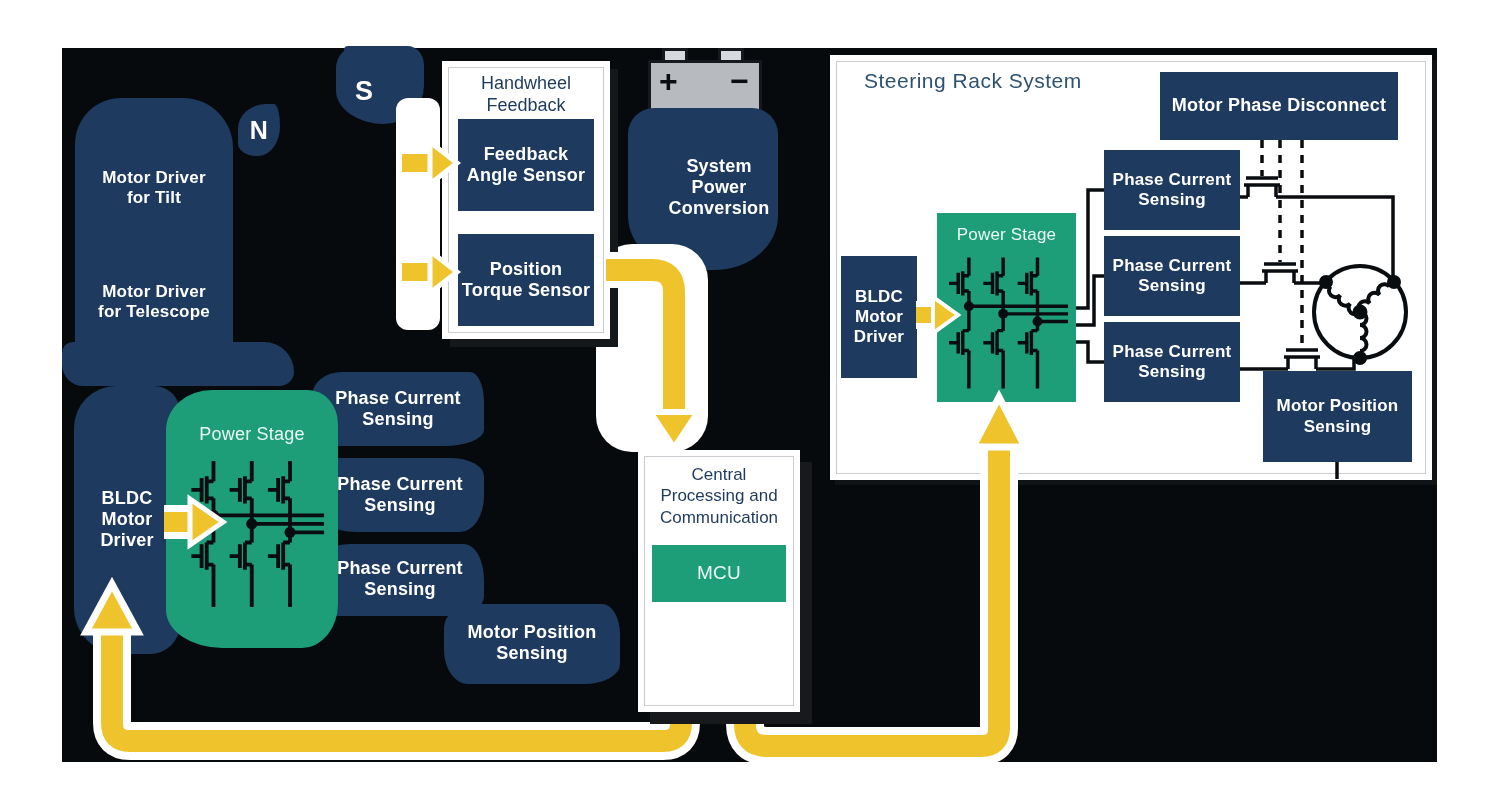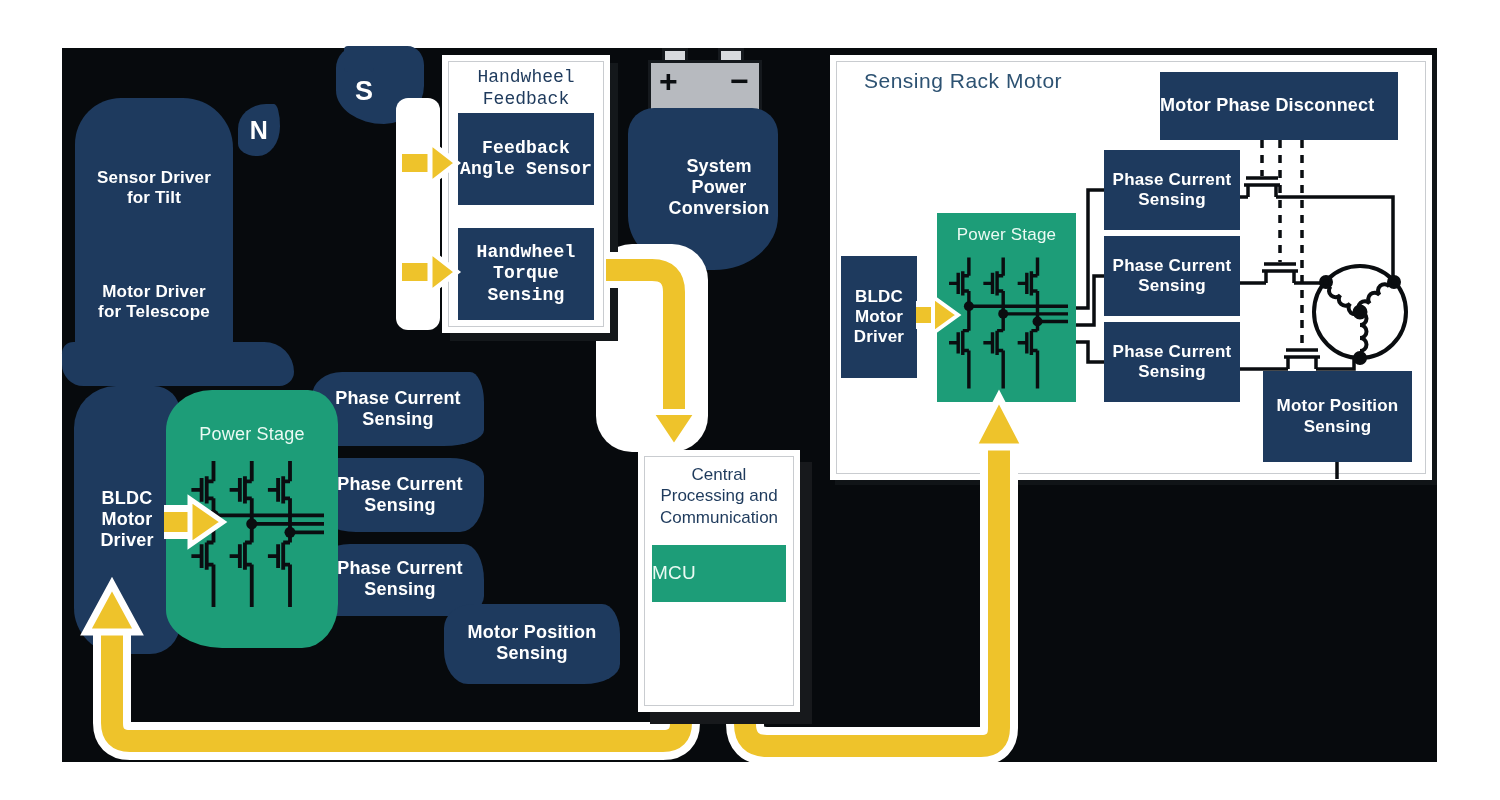--- a/index.html
+++ b/index.html
@@ -7,21 +7,21 @@
          font-family:"Liberation Sans",sans-serif;}
   .abs{position:absolute;}
   .bg{left:62px;top:48px;width:1375px;height:714px;background:#070a0d;}
   .navy{background:#1e3a5e;}
   .green{background:#1d9d78;}
   .whitebox{background:#ffffff;}
   .frame{position:absolute;inset:6px;border:1px solid #c9ccd0;pointer-events:none;}
   .lbl{position:absolute;color:#ffffff;font-weight:bold;text-align:center;line-height:1.18;letter-spacing:.2px;}
   .t17{font-size:17px;} .t18{font-size:18px;} .t19{font-size:19px;}
   .navytxt{color:#1e3a5c;font-weight:normal;}
-  .flexc{display:flex;align-items:center;justify-content:flex-start;text-align:center;}
+  .flexc{display:flex;align-items:center;justify-content:center;text-align:center;}
   svg{position:absolute;overflow:visible;}
   .nostroke{pointer-events:none;}
 </style>
 </head>
 <body>
 
 <div class="stage">
 
   <div class="abs bg"></div>
 
@@ -37,21 +37,21 @@
 
         <path d="M30,68 H160 M75,78 H160 M120,88 H160"></path>
         <circle cx="30" cy="68" r="6.5" fill="#0a0d10" stroke="none"></circle>
         <circle cx="75" cy="78" r="6.5" fill="#0a0d10" stroke="none"></circle>
         <circle cx="120" cy="88" r="6.5" fill="#0a0d10" stroke="none"></circle>
       </g>
     </defs>
   </svg>
 
   <div class="abs navy" style="left:75px;top:98px;width:158px;height:272px;border-radius:46px 50px 12px 12px;"></div>
-  <div class="lbl t17" style="left:94px;top:168px;width:120px;">Sensor Driver for Tilt</div>
+  <div class="lbl t17" style="left:94px;top:168px;width:120px;">Motor Driver for Tilt</div>
   <div class="lbl t17" style="left:94px;top:282px;width:120px;">Motor Driver for Telescope</div>
 
   <div class="abs navy" style="left:238px;top:104px;width:42px;height:52px;border-radius:70% 15% 55% 45% / 50% 45% 60% 25%;"></div>
   <div class="lbl" style="left:238px;top:116px;width:42px;font-size:25px;">N</div>
   <div class="abs navy" style="left:336px;top:46px;width:88px;height:78px;border-radius:26% 20% 48% 58% / 30% 26% 52% 46%;"></div>
   <div class="abs navy" style="left:344px;top:46px;width:30px;height:26px;border-radius:4px;"></div>
   <div class="lbl" style="left:342px;top:76px;width:44px;font-size:27px;">S</div>
 
   <div class="abs" style="left:396px;top:98px;width:44px;height:232px;background:#fff;border-radius:12px;"></div>
 
@@ -81,21 +81,21 @@
     <span class="abs" style="left:8px;top:2px;font-size:32px;font-weight:bold;color:#0b0e11;line-height:1;">+</span>
     <span class="abs" style="right:10px;top:2px;font-size:32px;font-weight:bold;color:#0b0e11;line-height:1;">−</span>
   </div>
   <div class="abs navy" style="left:628px;top:108px;width:150px;height:162px;border-radius:26px 26px 64px 64px / 26px 26px 54px 54px;"></div>
   <div class="lbl t18" style="left:648px;top:156px;width:110px;margin-left:16px;">System Power Conversion</div>
 
   <div class="abs" style="left:596px;top:244px;width:112px;height:208px;background:#fff;border-radius:36px;"></div>
 
   <div class="abs whitebox" style="left:830px;top:55px;width:602px;height:425px;box-shadow:5px 5px 0 #101417;">
     <div class="frame"></div>
-    <div class="abs" style="left:34px;top:14px;font-size:21px;color:#2d5272;letter-spacing:.5px;">Sensing Rack Motor</div>
+    <div class="abs" style="left:34px;top:14px;font-size:21px;color:#2d5272;letter-spacing:.5px;">Steering Rack System</div>
 
     <div class="abs navy flexc" style="left:330px;top:17px;width:238px;height:68px;">
       <span class="lbl t18" style="position:static;">Motor Phase Disconnect</span>
     </div>
     <div class="abs navy flexc" style="left:274px;top:95px;width:136px;height:80px;">
       <span class="lbl t17" style="position:static;">Phase Current Sensing</span>
     </div>
     <div class="abs navy flexc" style="left:274px;top:181px;width:136px;height:80px;">
       <span class="lbl t17" style="position:static;">Phase Current Sensing</span>
     </div>
@@ -143,28 +143,28 @@
     <g fill="none" stroke-linejoin="round">
       <path d="M681,705 L681,723 Q681,741 663,741 L130,741 Q112,741 112,723 L112,628" stroke="#ffffff" stroke-width="38"></path>
       <path d="M745,705 L745,724 Q745,746 767,746 L981,746 Q999,746 999,728 L999,443" stroke="#ffffff" stroke-width="38"></path>
       <path d="M681,705 L681,723 Q681,741 663,741 L130,741 Q112,741 112,723 L112,628" stroke="#eec32b" stroke-width="22"></path>
       <path d="M745,705 L745,724 Q745,746 767,746 L981,746 Q999,746 999,728 L999,443" stroke="#eec32b" stroke-width="22"></path>
     </g>
     <polygon points="86,632 138,632 112,584" fill="#eec32b" stroke="#ffffff" stroke-width="7"></polygon>
     <polygon points="973,447 1025,447 999,397" fill="#eec32b" stroke="#ffffff" stroke-width="7"></polygon>
   </svg>
 
-  <div class="abs whitebox" style="left:442px;top:55px;width:168px;height:278px;box-shadow:8px 8px 0 #14181b;font-family:Liberation Mono, monospace;">
+  <div class="abs whitebox" style="left:442px;top:61px;width:168px;height:278px;box-shadow:8px 8px 0 #14181b;">
     <div class="frame"></div>
     <div class="abs navytxt" style="left:24px;top:12px;width:120px;font-size:18px;text-align:center;line-height:1.2;">Handwheel Feedback</div>
     <div class="abs navy flexc" style="left:16px;top:58px;width:136px;height:92px;">
       <span class="lbl t18" style="position:static;">Feedback Angle Sensor</span>
     </div>
     <div class="abs navy flexc" style="left:16px;top:173px;width:136px;height:92px;">
-      <span class="lbl t18" style="position:static;">Handwheel Torque Sensing</span>
+      <span class="lbl t18" style="position:static;">Position Torque Sensor</span>
     </div>
   </div>
 
   <div class="abs whitebox" style="left:638px;top:450px;width:162px;height:262px;box-shadow:12px 12px 0 #17191c;">
     <div class="frame"></div>
     <div class="abs navytxt" style="left:16px;top:14px;width:130px;font-size:17px;text-align:center;line-height:1.25;">Central Processing and Communication</div>
     <div class="abs green flexc" style="left:14px;top:95px;width:134px;height:57px;">
       <span class="lbl t19" style="position:static;font-weight:normal;color:#eafaf3;">MCU</span>
     </div>
   </div>

